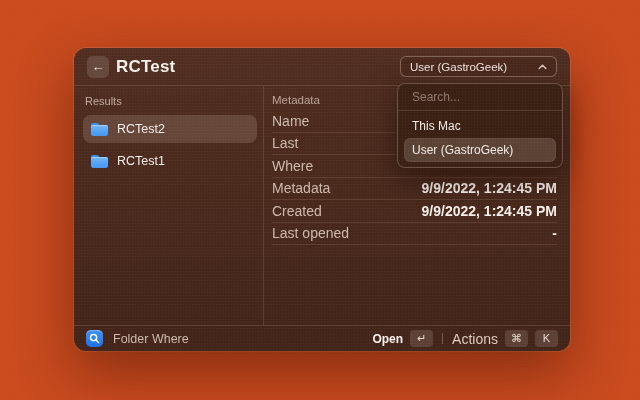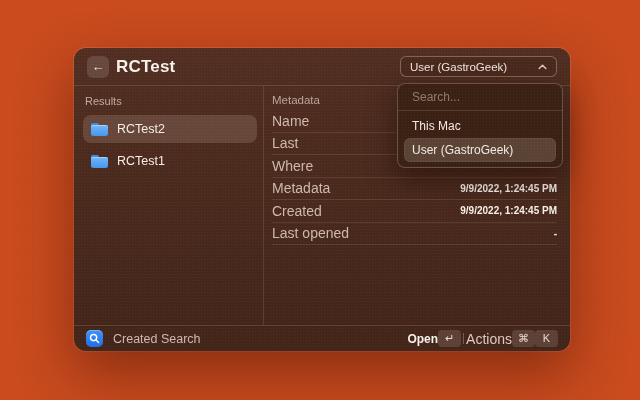--- a/index.html
+++ b/index.html
@@ -75,35 +75,35 @@
   .right-panel{
     position:absolute;left:190px;right:0;top:38px;bottom:26px;box-sizing:border-box;
     padding:4px 13px 0 8px;
   }
   .meta-header{height:20px;display:flex;align-items:center;font-size:11.5px;color:#bba498;}
   .meta-row{
     height:21.5px;display:flex;align-items:center;justify-content:space-between;
     border-bottom:1px solid rgba(255,225,200,.11);
   }
   .meta-row .m-label{font-size:14px;color:#cfb9ad;}
-  .meta-row .m-value{font-size:10px;font-weight:600;color:#f6efe9;margin-left:8px;}
+  .meta-row .m-value{font-size:14px;font-weight:600;color:#f6efe9;margin-left:8px;}
   
   .footer{
     position:absolute;left:0;right:0;bottom:0;height:26px;box-sizing:border-box;
     border-top:1px solid rgba(255,230,210,.13);
     display:flex;align-items:center;padding:0 12px;gap:8px;
   }
   .cmd-icon{
     width:17px;height:17px;border-radius:5px;flex:0 0 auto;
     background:linear-gradient(180deg,#3f93f8,#1f6fe8);
     display:flex;align-items:center;justify-content:center;
     box-shadow:inset 0 1px 0 rgba(255,255,255,.3);
   }
   .cmd-name{font-size:12.5px;color:#cdbbb2;margin-left:2px;}
-  .footer-right{margin-left:auto;display:flex;align-items:center;}
+  .footer-right{margin-left:auto;display:flex;align-items:center;gap:7px;}
   .open-label{font-size:12px;font-weight:700;color:#f7f1ec;}
   .key-badge{
     min-width:13px;height:17px;padding:0 5px;border-radius:4px;
     background:rgba(255,240,228,.14);color:#e6d7cd;
     display:flex;align-items:center;justify-content:center;
     font-size:11px;line-height:1;
   }
   .vsep{width:1px;height:11px;background:rgba(255,235,215,.28);margin:0 2px;}
   .actions-label{font-size:14px;color:#dccbc1;}
   
@@ -203,21 +203,21 @@
     </div>
   </div>
 
   <div class="footer">
     <div class="cmd-icon">
       <svg width="11" height="11" viewBox="0 0 11 11">
         <circle cx="4.6" cy="4.6" r="3.1" fill="none" stroke="#ffffff" stroke-width="1.4"></circle>
         <line x1="7" y1="7" x2="9.6" y2="9.6" stroke="#ffffff" stroke-width="1.4" stroke-linecap="round"></line>
       </svg>
     </div>
-    <span class="cmd-name">Created Search</span>
+    <span class="cmd-name">Folder Where</span>
     <div class="footer-right">
       <span class="open-label">Open</span>
       <span class="key-badge">↵</span>
       <span class="vsep"></span>
       <span class="actions-label">Actions</span>
       <span class="key-badge">⌘</span>
       <span class="key-badge">K</span>
     </div>
   </div>
 

